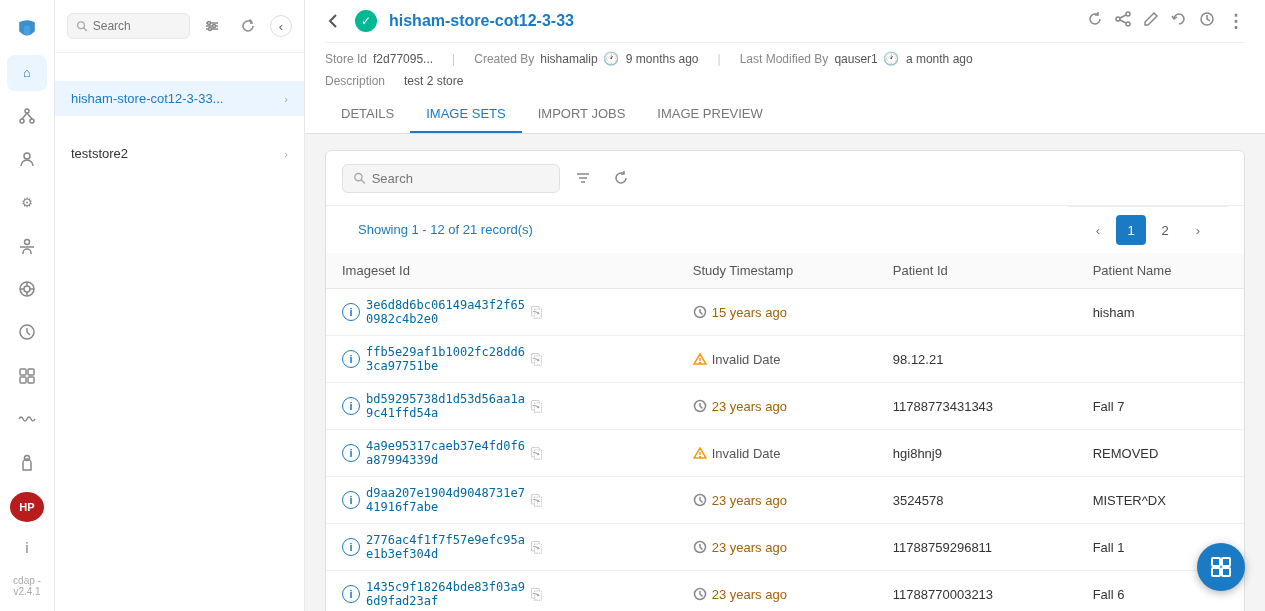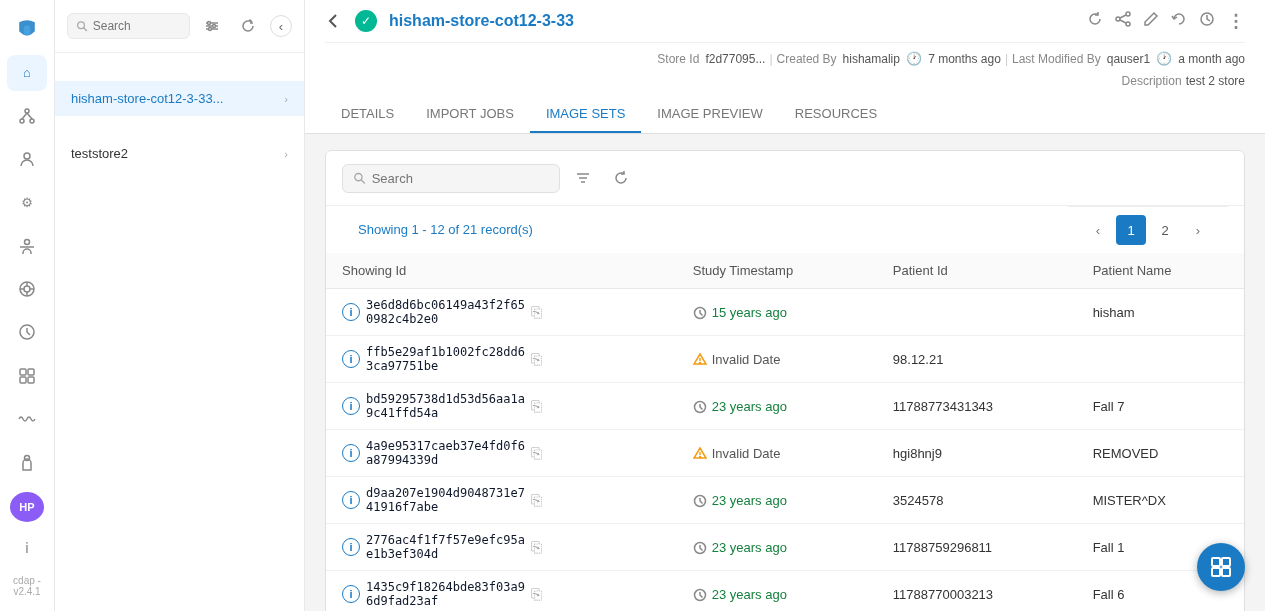--- a/index.html
+++ b/index.html
@@ -115,25 +115,24 @@
       color: #888;
     }
     .header-actions .action-icon {
       cursor: pointer;
       font-size: 16px;
     }
     .header-meta {
       display: flex;
       align-items: center;
       padding: 8px 0;
-      gap: 4px;
+      gap: 19px;
       font-size: 12px;
       color: #555;
       flex-wrap: wrap;
-      justify-content: flex-end;
     }
     .meta-item { display: flex; align-items: center; gap: 6px; }
     .meta-label { color: #888; }
     .meta-sep { color: #ccc; }
     .desc-label { color: #888; }
 
     
     .tabs {
       display: flex;
       gap: 0;
@@ -247,29 +246,29 @@
       font-weight: 700;
       flex-shrink: 0;
       cursor: pointer;
     }
     .copy-icon {
       color: #aaa;
       cursor: pointer;
       font-size: 14px;
     }
     .id-text {
-      color: #0f172a;
+      color: #0369a1;
       font-size: 12px;
       font-family: monospace;
     }
     .time-cell {
       display: flex;
-      align-items: flex-end;
+      align-items: flex-start;
       gap: 5px;
-      color: #15803d;
+      color: #a16207;
     }
     .invalid-date { display: flex; align-items: center; gap: 5px; color: #555; }
 
     
     .pagination {
       display: flex;
       align-items: center;
       gap: 4px;
       padding: 8px 16px;
       justify-content: flex-end;
@@ -423,21 +422,21 @@
       <path d="M1 9 Q3 5 5 9 Q7 13 9 9 Q11 5 13 9 Q15 13 17 9"></path>
     </svg>
   </div>
   <div class="rail-icon">
     <svg width="18" height="18" viewBox="0 0 18 18" fill="none" stroke="#888" stroke-width="1.5">
       <circle cx="9" cy="5" r="2.5"></circle>
       <path d="M5 10c0-2.2 1.8-4 4-4s4 1.8 4 4v7H5v-7z"></path>
     </svg>
   </div>
   <div style="flex:1"></div>
-  <div class="rail-icon avatar" style="background:#8b5cf6;color:white;font-size:11px;font-weight:700;border-radius:50%;width:34px;height:34px;">HP</div>
+  <div class="rail-icon avatar" style="background:#b91c1c;color:white;font-size:11px;font-weight:700;border-radius:50%;width:34px;height:34px;">HP</div>
   <div class="rail-icon" style="font-size:15px;color:#888;">ℹ</div>
   <div style="font-size:10px;color:#aaa;padding:4px 2px;text-align:center;">cdap - v2.4.1</div>
 </div>
 
 <div class="store-sidebar">
   <div class="store-sidebar-header">
     <div class="store-search">
       <svg width="14" height="14" viewBox="0 0 14 14" fill="none" stroke="#aaa" stroke-width="1.5">
         <circle cx="6" cy="6" r="4"></circle>
         <line x1="9" y1="9" x2="13" y2="13"></line>
@@ -523,40 +522,39 @@
     <div class="header-meta">
       <div class="meta-item">
         <span class="meta-label">Store Id</span>
         <span>f2d77095...</span>
       </div>
       <span class="meta-sep">|</span>
       <div class="meta-item">
         <span class="meta-label">Created By</span>
         <span>hishamalip</span>
         <span style="color:#aaa;font-size:13px;">🕐</span>
-        <span>7 months ago</span>
+        <span>9 months ago</span>
       </div>
       <span class="meta-sep">|</span>
       <div class="meta-item">
         <span class="meta-label">Last Modified By</span>
         <span>qauser1</span>
         <span style="color:#aaa;font-size:13px;">🕐</span>
         <span>a month ago</span>
       </div>
     </div>
     <div class="header-meta" style="padding-top:0;padding-bottom:4px;">
       <span class="desc-label">Description</span>
       <span>test 2 store</span>
     </div>
     <div class="tabs">
       <div class="tab">DETAILS</div>
+      <div class="tab active">IMAGE SETS</div>
       <div class="tab">IMPORT JOBS</div>
-      <div class="tab active">IMAGE SETS</div>
       <div class="tab">IMAGE PREVIEW</div>
-      <div class="tab">RESOURCES</div>
     </div>
   </div>
 
   <div class="content">
     <div class="content-card">
       <div class="content-toolbar">
         <div class="content-search">
           <svg width="14" height="14" viewBox="0 0 14 14" fill="none" stroke="#aaa" stroke-width="1.5">
             <circle cx="6" cy="6" r="4"></circle>
             <line x1="9" y1="9" x2="13" y2="13"></line>
@@ -584,21 +582,21 @@
           <div class="page-nav">‹</div>
           <button class="page-btn active">1</button>
           <button class="page-btn">2</button>
           <div class="page-nav">›</div>
         </div>
       </div>
 
       <table>
         <thead>
           <tr>
-            <th>Showing Id</th>
+            <th>Imageset Id</th>
             <th>Study Timestamp</th>
             <th>Patient Id</th>
             <th>Patient Name</th>
           </tr>
         </thead>
         <tbody id="table-body">
         <tr>
               <td>
     <div class="id-cell">
       <span class="info-icon">i</span>

